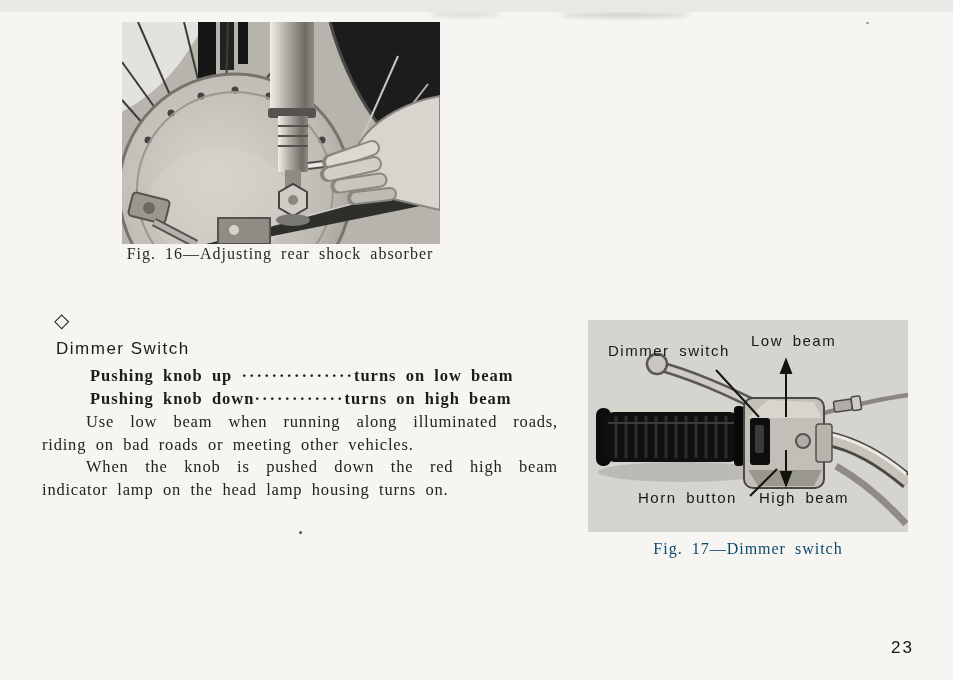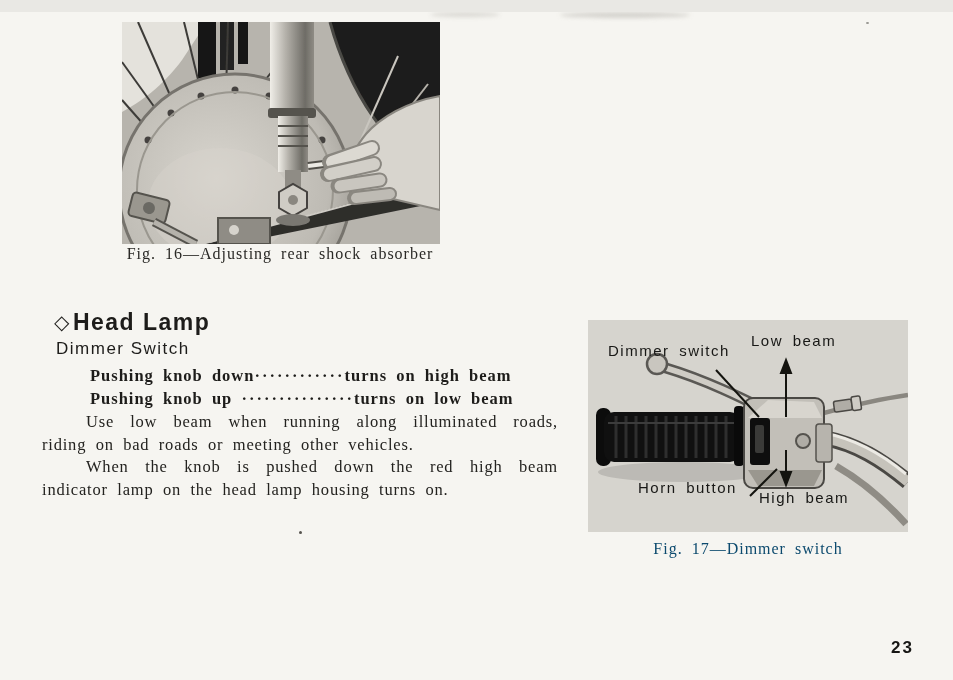--- a/index.html
+++ b/index.html
@@ -49,32 +49,32 @@
   .fig17{position:absolute;left:588px;top:308px;width:320px;height:212px;}
   .fig17 svg{position:absolute;left:0;top:0;}
   .photo-label{
     position:absolute;
     font-family:"Liberation Sans", sans-serif;
     font-size:15px;font-weight:500;letter-spacing:1.5px;word-spacing:4px;
     color:#181816;white-space:nowrap;
   }
   .lbl-dimmer{left:20px;top:22px;}
   .lbl-lowbeam{left:163px;top:12px;}
-  .lbl-horn{left:50px;top:159px;}
+  .lbl-horn{left:50px;top:169px;}
   .lbl-highbeam{left:171px;top:169px;}
   .fig17-caption{
     position:absolute;left:588px;top:528px;width:320px;
     text-align:center;font-size:16px;letter-spacing:1px;word-spacing:4px;
     color:#0c4a6e;
   }
   
   .page-number{
     position:absolute;left:891px;top:626px;
     font-family:"Liberation Sans", sans-serif;
-    font-size:17px;font-weight:bold;letter-spacing:2px;color:#161614;
+    font-size:17px;font-weight:normal;letter-spacing:2px;color:#161614;
   }
   .bottom-bar{
     position:absolute;left:0;bottom:0;width:953px;height:7px;
     background:linear-gradient(90deg,#131313 0%,#1a1a1a 55%,#5f5f5f 82%,#9a9a9a 100%);
   }
   .bottom-bar::before{
     content:"";position:absolute;left:0;top:-2px;width:60%;height:2px;
     background:linear-gradient(90deg,#88868066,#b5b2ab00);
   }
   .smudge{position:absolute;background:#b8b6b0;border-radius:50%;
@@ -193,30 +193,29 @@
 
         <rect x="96" y="196" width="52" height="26" fill="#8f8c85" stroke="#55534e" stroke-width="2"></rect>
         <circle cx="112" cy="208" r="5" fill="#d6d3cc"></circle>
       </g>
     </svg>
   </div>
   <div class="fig16-caption">Fig. 16—Adjusting rear shock absorber</div>
 
   <div class="headlamp-heading">
     <span class="diamond">◇</span>
-    <span>Head Lamp</span>
   </div>
   <div class="subheading">Dimmer Switch</div>
 
   <div class="rule-lines">
     <div class="rule-line">
-      <span>Pushing knob down</span><span class="dots">············</span><span>turns on high beam</span>
+      <span>Pushing knob up </span><span class="dots">···············</span><span>turns on low beam</span>
     </div>
     <div class="rule-line">
-      <span>Pushing knob up </span><span class="dots">···············</span><span>turns on low beam</span>
+      <span>Pushing knob down</span><span class="dots">············</span><span>turns on high beam</span>
     </div>
   </div>
 
   <div class="body-paragraphs">
     <p>Use low beam when running along illuminated roads, riding on bad roads or meeting other vehicles.</p>
     <p>When the knob is pushed down the red high beam indicator lamp on the head lamp housing turns on.</p>
   </div>
 
   <div class="fig17">
     <svg width="320" height="212" viewBox="0 0 320 212">

